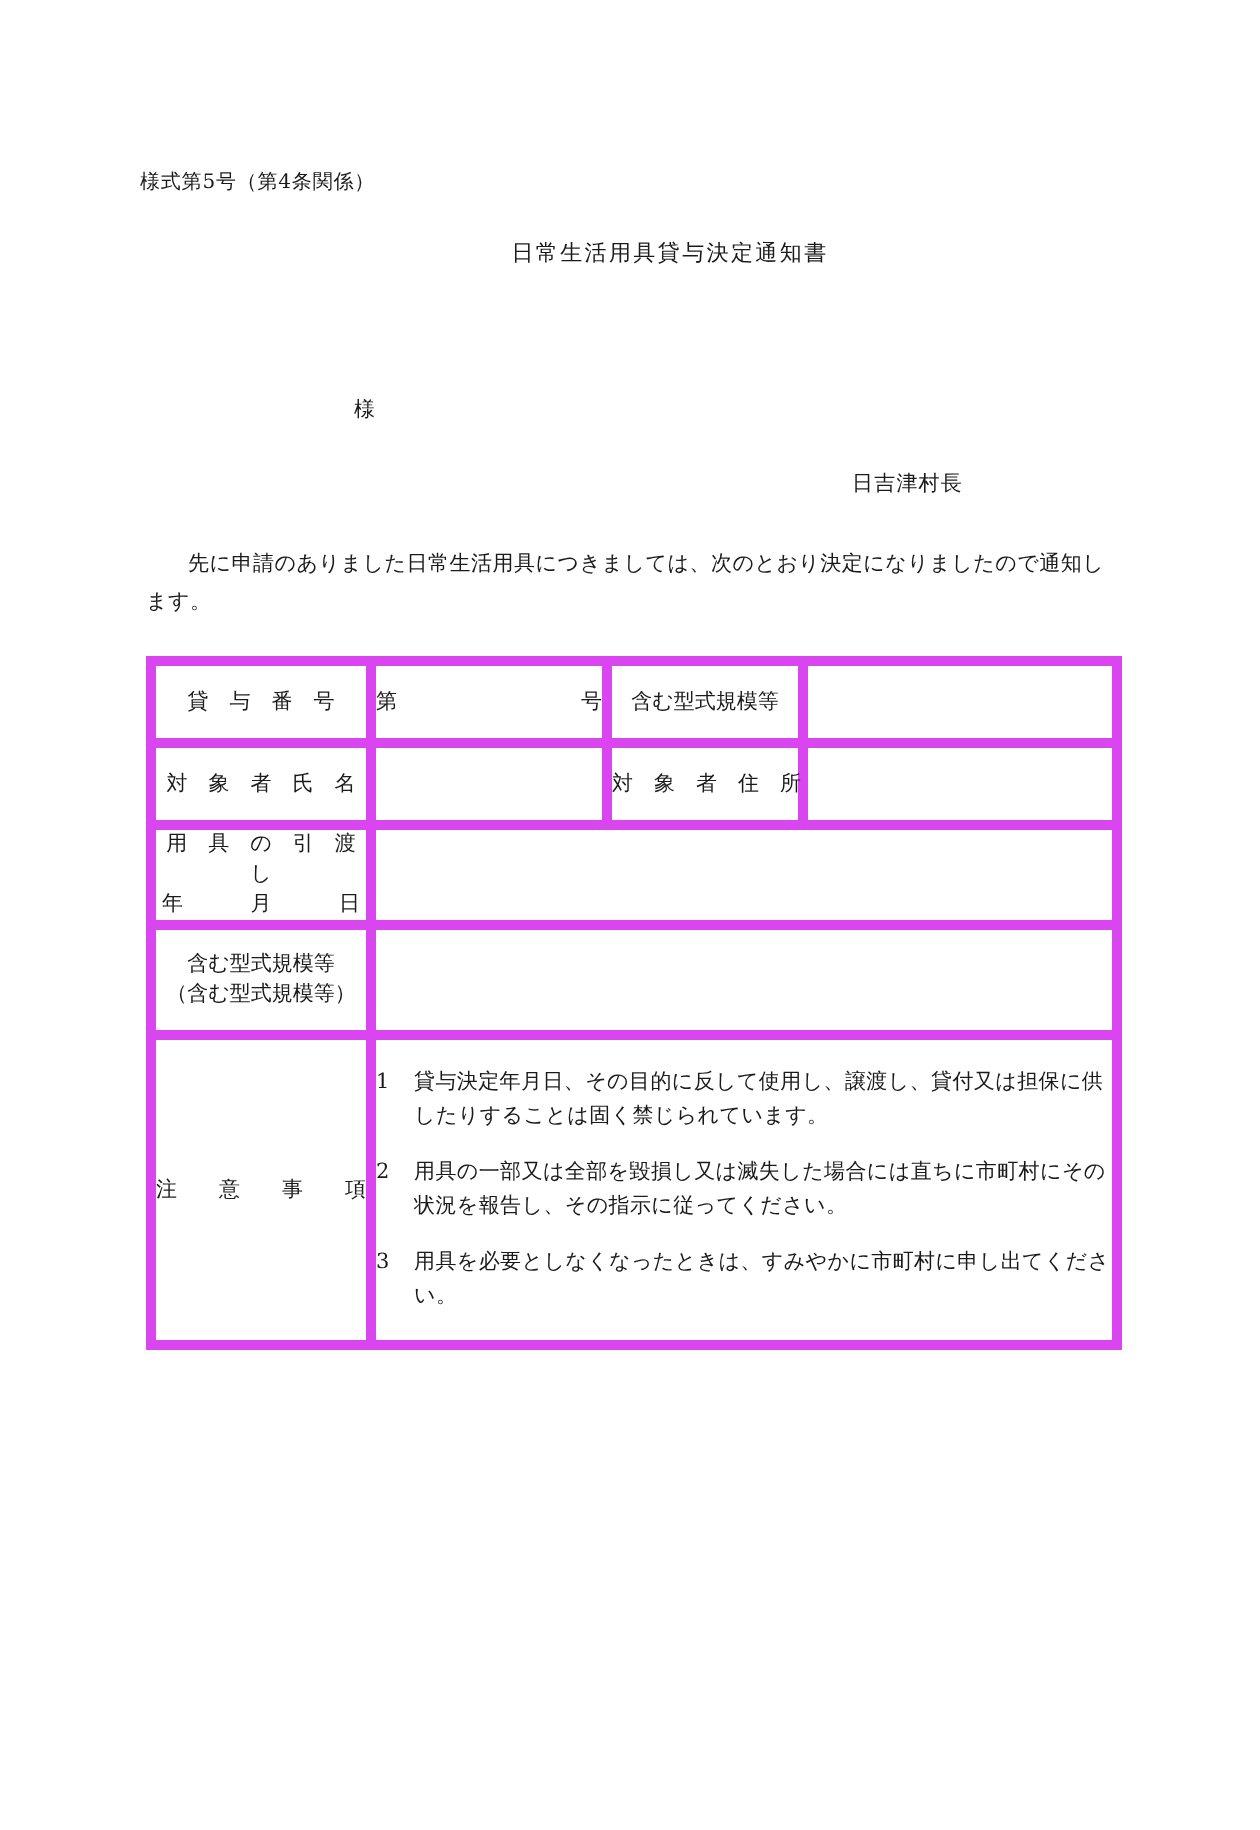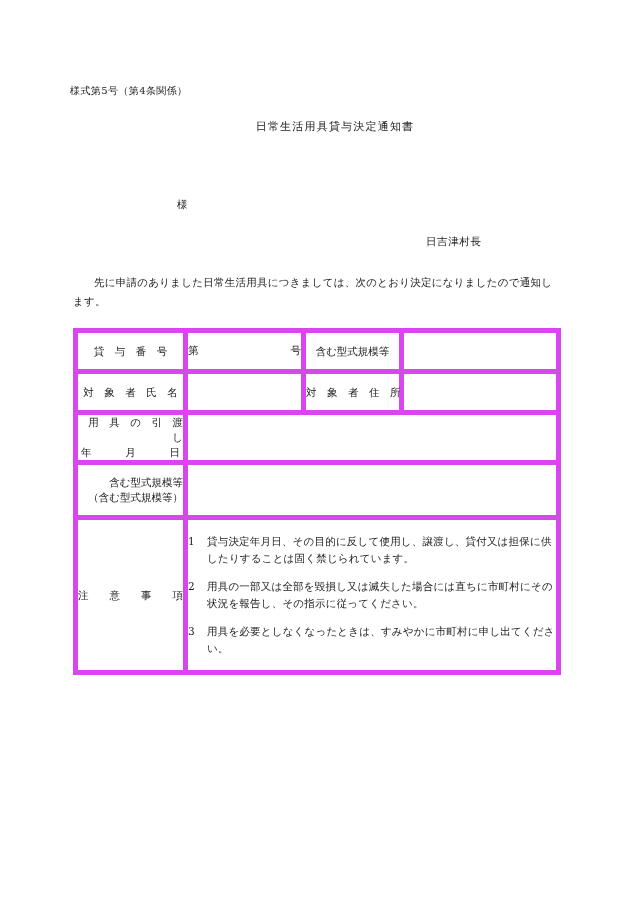--- a/index.html
+++ b/index.html
@@ -106,21 +106,21 @@
   }
 
   .lbl {
     text-align: center;
     padding: 0 6px;
     white-space: nowrap;
     line-height: 16px;
   }
   .twoline {
     line-height: 15px;
-    text-align: right;
+    text-align: center;
     padding: 2px 6px;
   }
   .twoline .ln { display: block; }
   .twoline .ln-spread {
     display: flex;
     justify-content: space-between;
     padding: 0 3px;
   }
 
   .cell-dai {

